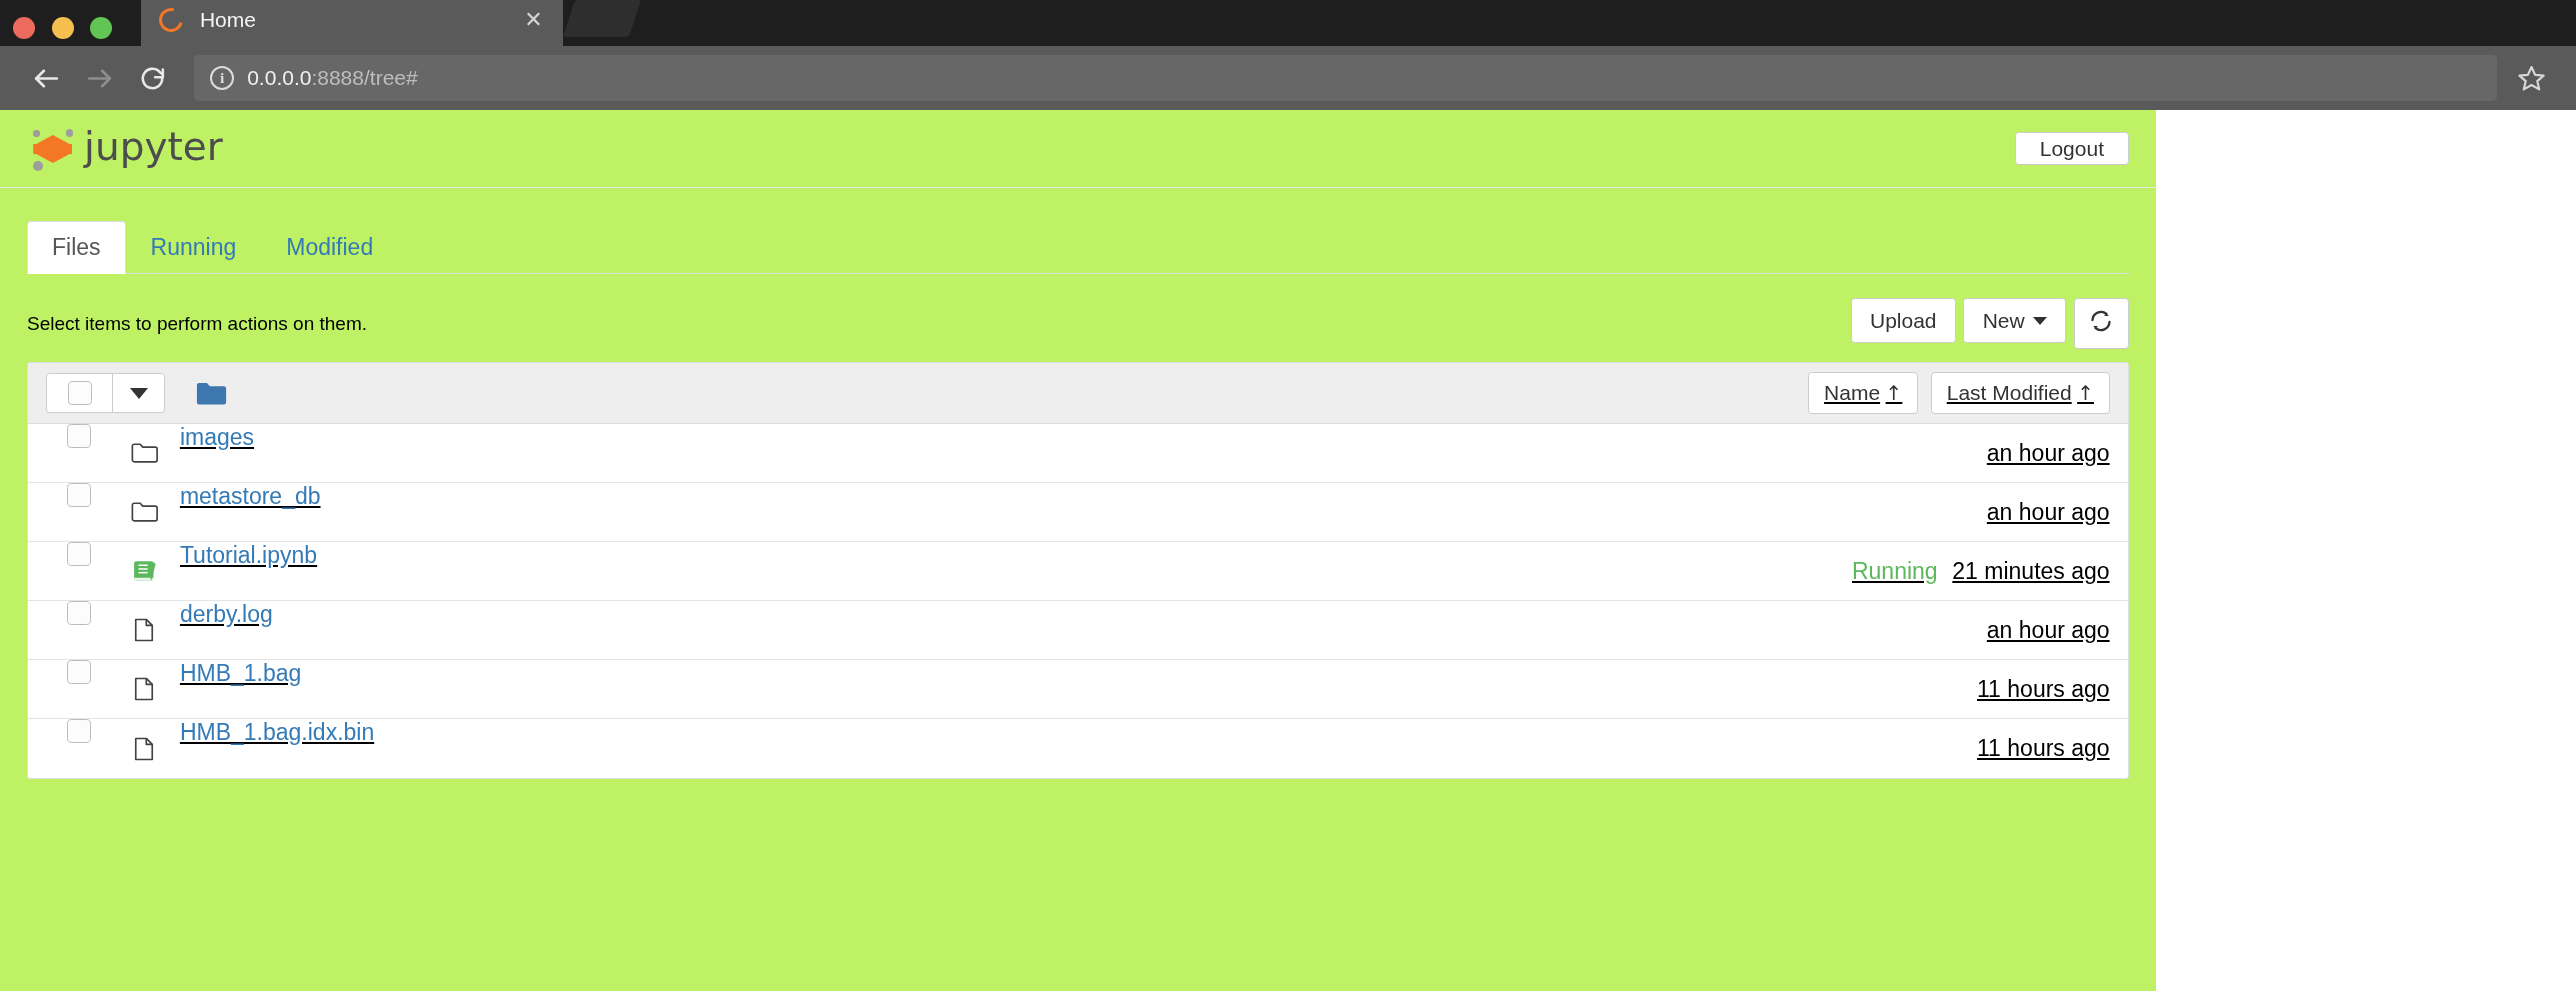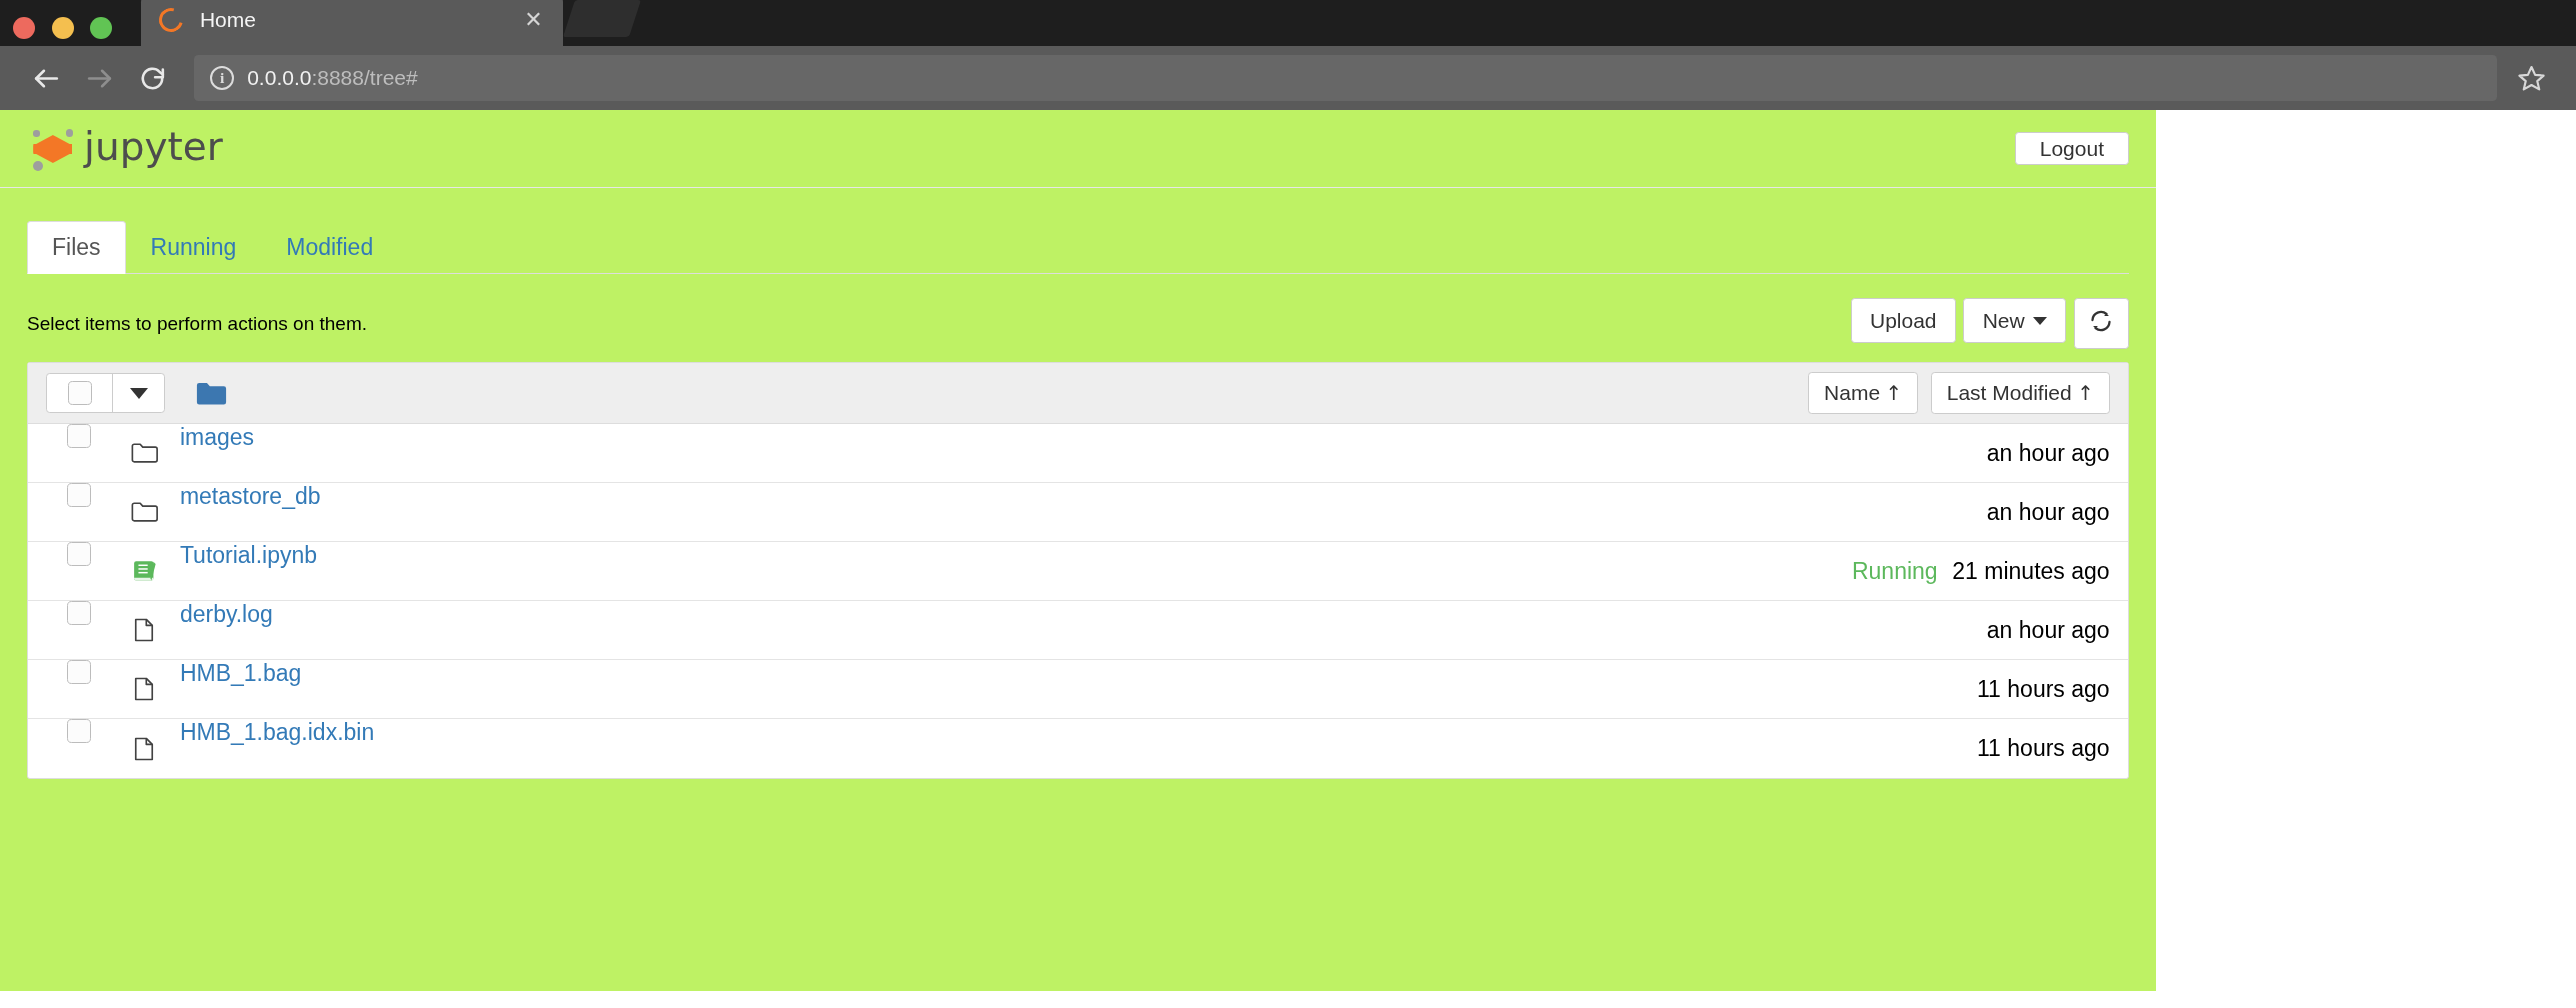--- a/index.html
+++ b/index.html
@@ -280,20 +280,21 @@
     padding: 10px 14.7px;
     font-size: 22px;
   }
 
   
   .file-list {
     border: 0.9px solid #dddddd;
     border-radius: 2.8px;
     margin-top: 13px;
     background: #ffffff;
+    text-decoration: underline;
   }
   .list-header {
     background: #eeeeee;
     border-bottom: 0.9px solid #dddddd;
     height: 61px;
     display: flex;
     align-items: center;
     padding: 0 18.4px;
   }
   .chk-group {

